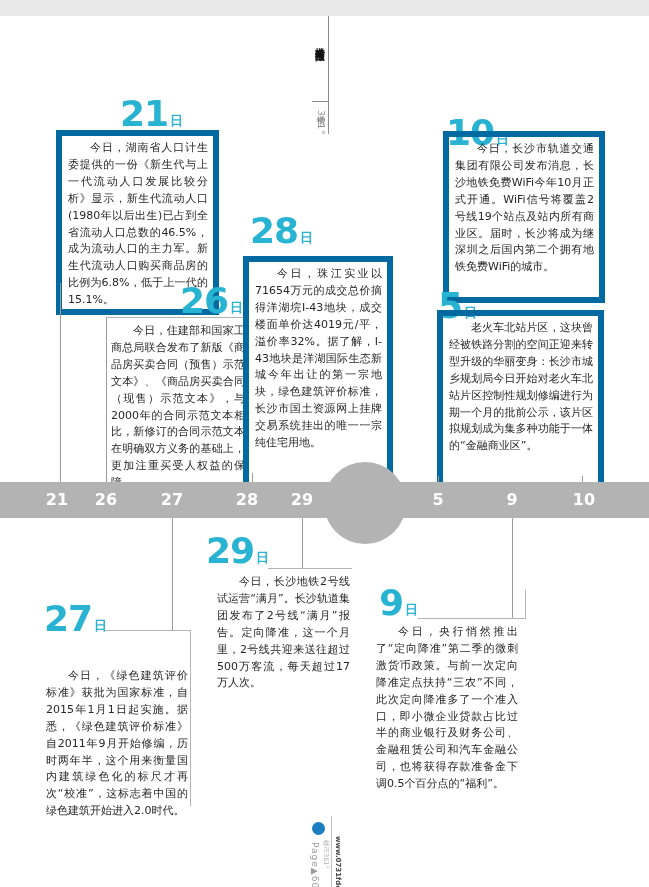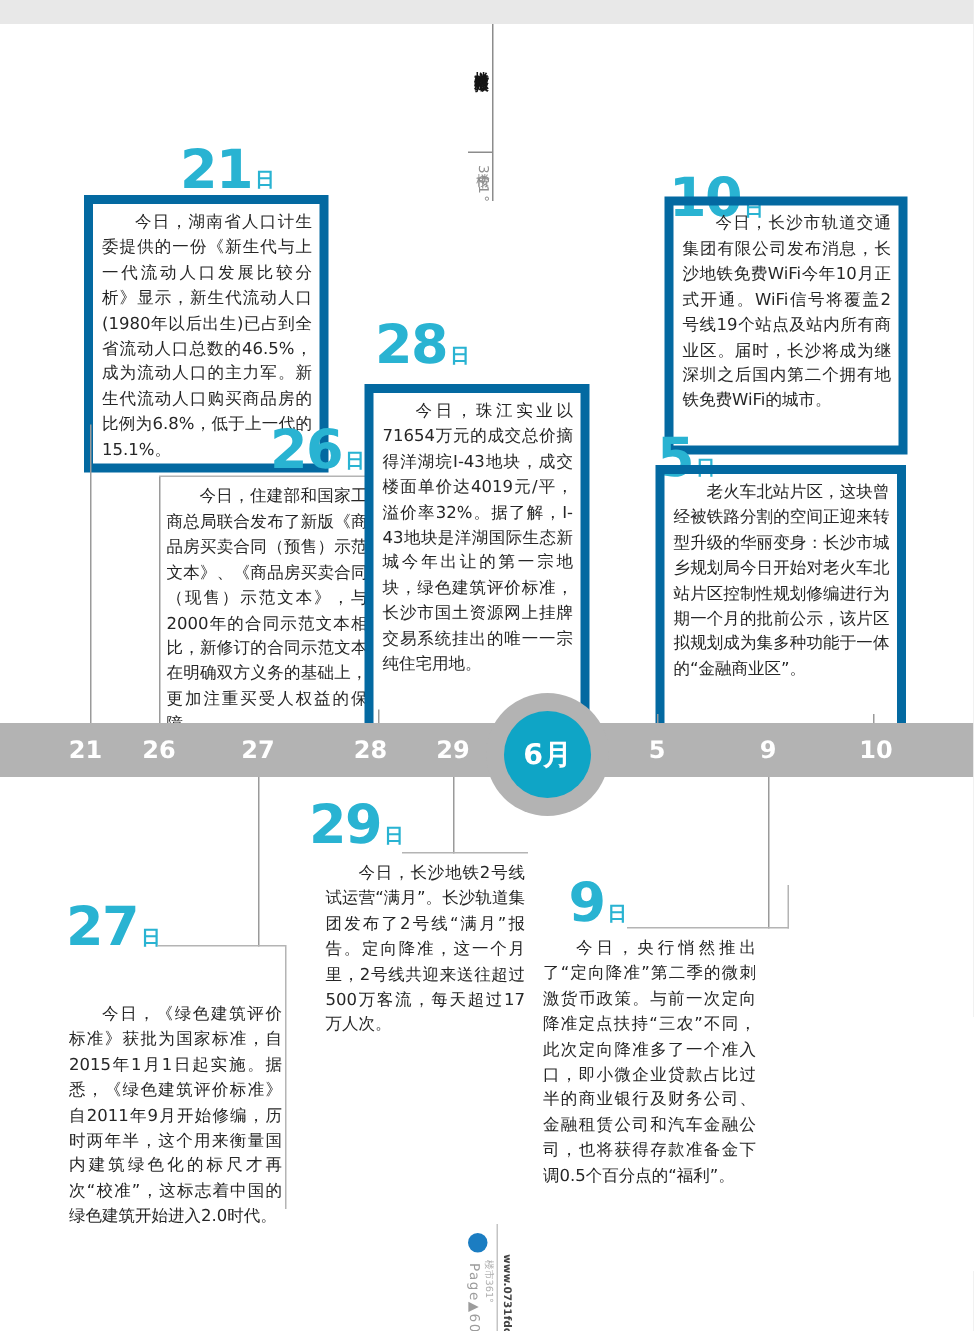--- a/index.html
+++ b/index.html
@@ -31,21 +31,21 @@
   .e28-day{left:250px;top:200px;} .e28-body{left:243px;top:240px;width:127px;height:217px;}
   .e10-day{left:446px;top:102px;} .e10-body{left:443px;top:115px;width:139px;height:139px;}
   .e5-day{left:438px;top:275px;}  .e5-body{left:437px;top:294px;width:144px;height:156px;}
   .e29-day{left:206px;top:520px;} .e29-rule{left:268px;top:552px;width:84px;}
   .e29-body{left:217px;top:558px;width:133px;}
   .e27-day{left:44px;top:588px;}  .e27-rule{left:105px;top:614px;width:85px;}
   .e27-right{left:190px;top:614px;height:176px;}
   .e27-body{left:46px;top:652px;width:142px;}
   .e9-day{left:379px;top:572px;}  .e9-rule{left:418px;top:602px;width:108px;}
   .e9-stub{left:525px;top:574px;height:29px;}
-  .e9-body{left:362px;top:608px;width:142px;}
+  .e9-body{left:376px;top:608px;width:142px;}
   
   .band{position:absolute;left:0;top:466px;width:649px;height:36px;background:#b3b3b3;}
   .tick{position:absolute;top:466px;height:36px;line-height:36px;width:44px;text-align:center;
     transform:translateX(-50%);color:#ffffff;font-weight:bold;font-size:16px;}
   .t0{left:57px;} .t1{left:106px;} .t2{left:172px;} .t3{left:247px;}
   .t4{left:302px;} .t5{left:438px;} .t6{left:512px;} .t7{left:584px;}
   .ring{position:absolute;left:324px;top:446px;width:82px;height:82px;border-radius:50%;
     background:#b3b3b3;}
   .month{position:absolute;left:336px;top:458px;width:58px;height:58px;border-radius:50%;
     background:#0fa5c6;color:#fff;font-weight:bold;font-size:19px;
@@ -125,21 +125,20 @@
   <div class="band"></div>
   <span class="tick t0">21</span>
   <span class="tick t1">26</span>
   <span class="tick t2">27</span>
   <span class="tick t3">28</span>
   <span class="tick t4">29</span>
   <span class="tick t5">5</span>
   <span class="tick t6">9</span>
   <span class="tick t7">10</span>
   <div class="ring"></div>
-  <div class="month">6月</div>
 
   <div class="vline v21"></div>
   <div class="vline v26"></div>
   <div class="vline v28"></div>
   <div class="vline v5"></div>
   <div class="vline v10"></div>
   <div class="vline v27"></div>
   <div class="vline v29"></div>
   <div class="vline v9"></div>
 

